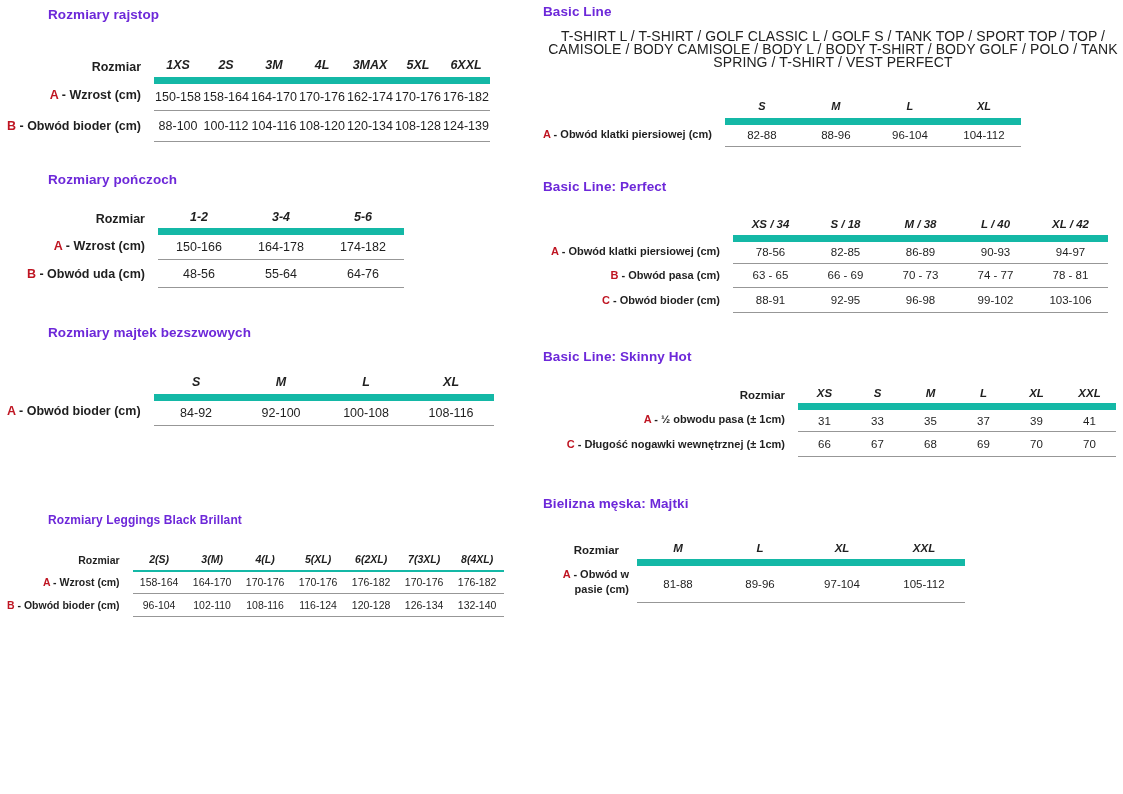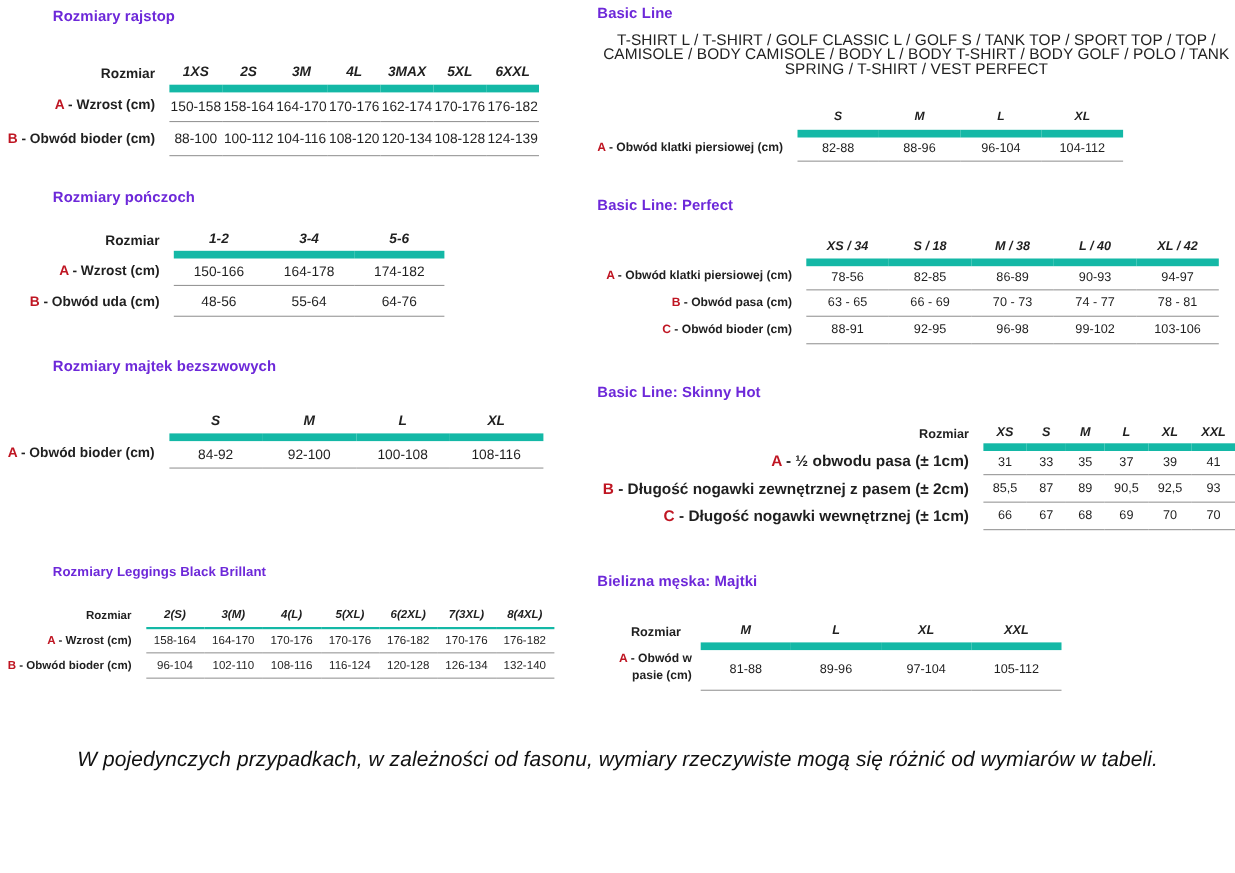--- a/index.html
+++ b/index.html
@@ -73,21 +73,21 @@
   .tbl-basic tbody th.row-label, .tbl-basic thead th { font-size: 11px; }
 
   .tbl-perfect      { margin-top: 19px; font-size: 11.5px; margin-left: 8px; }
   .tbl-perfect thead tr { height: 25px; }
   .tbl-perfect tbody tr { height: 24.5px; }
   .tbl-perfect tbody th.row-label { font-size: 11px; }
 
   .tbl-skinny       { margin-top: 19px; font-size: 11.5px; margin-left: 5px; }
   .tbl-skinny thead tr { height: 23px; }
   .tbl-skinny tbody tr { height: 25px; }
-  .tbl-skinny tbody th.row-label { font-size: 14px; }
+  .tbl-skinny tbody th.row-label { font-size: 11px; }
 
   .tbl-mmajtki      { margin-top: 25px; font-size: 11.5px; margin-left: 12px; }
   .tbl-mmajtki thead tr { height: 25px; }
   .tbl-mmajtki tbody tr { height: 40px; }
   .tbl-mmajtki tbody th.row-label { white-space: normal; line-height: 1.4; font-size: 11px; padding-right: 8px; }
   .tbl-mmajtki thead th.corner { padding-right: 18px; }
 
   .bm-title-1 { margin-top: 29px; }
   .bm-title-2 { margin-top: 36px; }
   .bm-title-3 { margin-top: 86px; }
@@ -375,29 +375,20 @@
           <tr>
             <th class="row-label"><span class="row-letter">A</span> - ½ obwodu pasa (± 1cm)</th>
             <td>31</td>
             <td>33</td>
             <td>35</td>
             <td>37</td>
             <td>39</td>
             <td>41</td>
           </tr>
           <tr>
-            <th class="row-label"><span class="row-letter">B</span> - Długość nogawki zewnętrznej z pasem (± 2cm)</th>
-            <td>85,5</td>
-            <td>87</td>
-            <td>89</td>
-            <td>90,5</td>
-            <td>92,5</td>
-            <td>93</td>
-          </tr>
-          <tr>
             <th class="row-label"><span class="row-letter">C</span> - Długość nogawki wewnętrznej (± 1cm)</th>
             <td>66</td>
             <td>67</td>
             <td>68</td>
             <td>69</td>
             <td>70</td>
             <td>70</td>
           </tr>
         </tbody>
       </table>
@@ -425,15 +416,14 @@
             <th class="row-label"><span class="row-letter">A</span> - Obwód w pasie (cm)</th>
             <td>81-88</td>
             <td>89-96</td>
             <td>97-104</td>
             <td>105-112</td>
           </tr>
         </tbody>
       </table>
   </div>
 
-  <div class="note">W pojedynczych przypadkach, w zależności od fasonu, wymiary rzeczywiste mogą się różnić od wymiarów w tabeli.</div>
 
 </div>
 
 </body></html>

